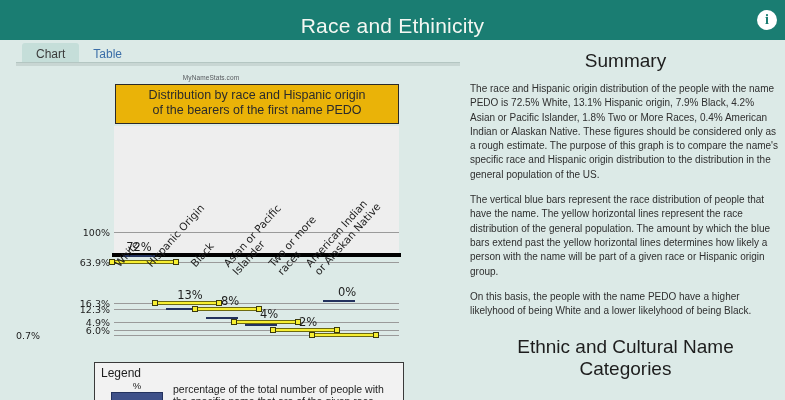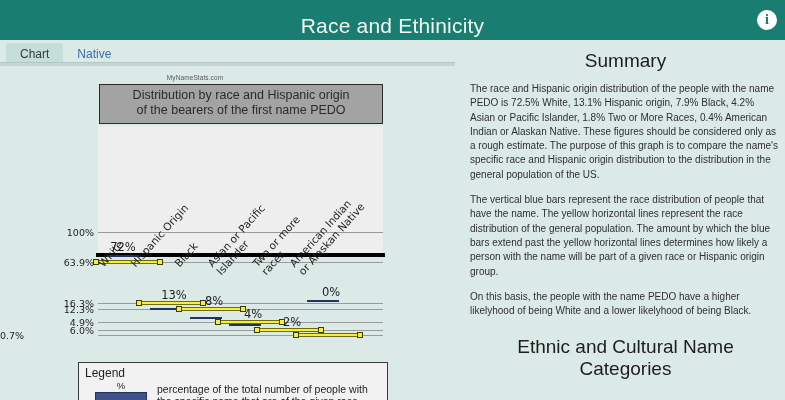--- a/index.html
+++ b/index.html
@@ -51,21 +51,21 @@
     cursor: pointer;
   }
 
   
   .page {
     position: relative;
     height: 360px;
   }
   .left-pane {
     position: absolute;
-    left: 0; top: 0;
+    left: 16px; top: 0;
     width: 460px;
     height: 321px;
     background: #dceae7;
   }
   .right-pane {
     position: absolute;
     left: 460px; top: 0;
     width: 325px;
     height: 360px;
     background: #dceae7;
@@ -119,21 +119,21 @@
     font-size: 6.5px;
     color: #55585c;
     letter-spacing: .1px;
   }
   .chart-title-box {
     position: absolute;
     left: 99px;
     top: 18px;
     width: 284px;
     box-sizing: border-box;
-    background: #a3a3a3;
+    background: #eab308;
     border: 1.5px solid #2a2a2a;
     text-align: center;
     padding: 3px 2px 4px 2px;
   }
   .chart-title-box div {
     font-size: 12.5px;
     color: #2b2b2b;
     line-height: 1.22;
     white-space: nowrap;
   }
@@ -291,21 +291,21 @@
   <div class="header-title">Race and Ethinicity</div>
   <div class="info-icon">i</div>
 </div>
 
 <div class="page">
 
   <div class="left-pane">
 
     <div class="tabs">
       <div class="tab active">Chart</div>
-      <div class="tab inactive">Native</div>
+      <div class="tab inactive">Table</div>
       <div class="tab-underline"></div>
     </div>
 
     <div class="chart-wrap">
 
       <div class="watermark">MyNameStats.com</div>
 
       <div class="chart-title-box">
         <div>Distribution by race and Hispanic origin</div>
         <div>of the bearers of the first name PEDO</div>

